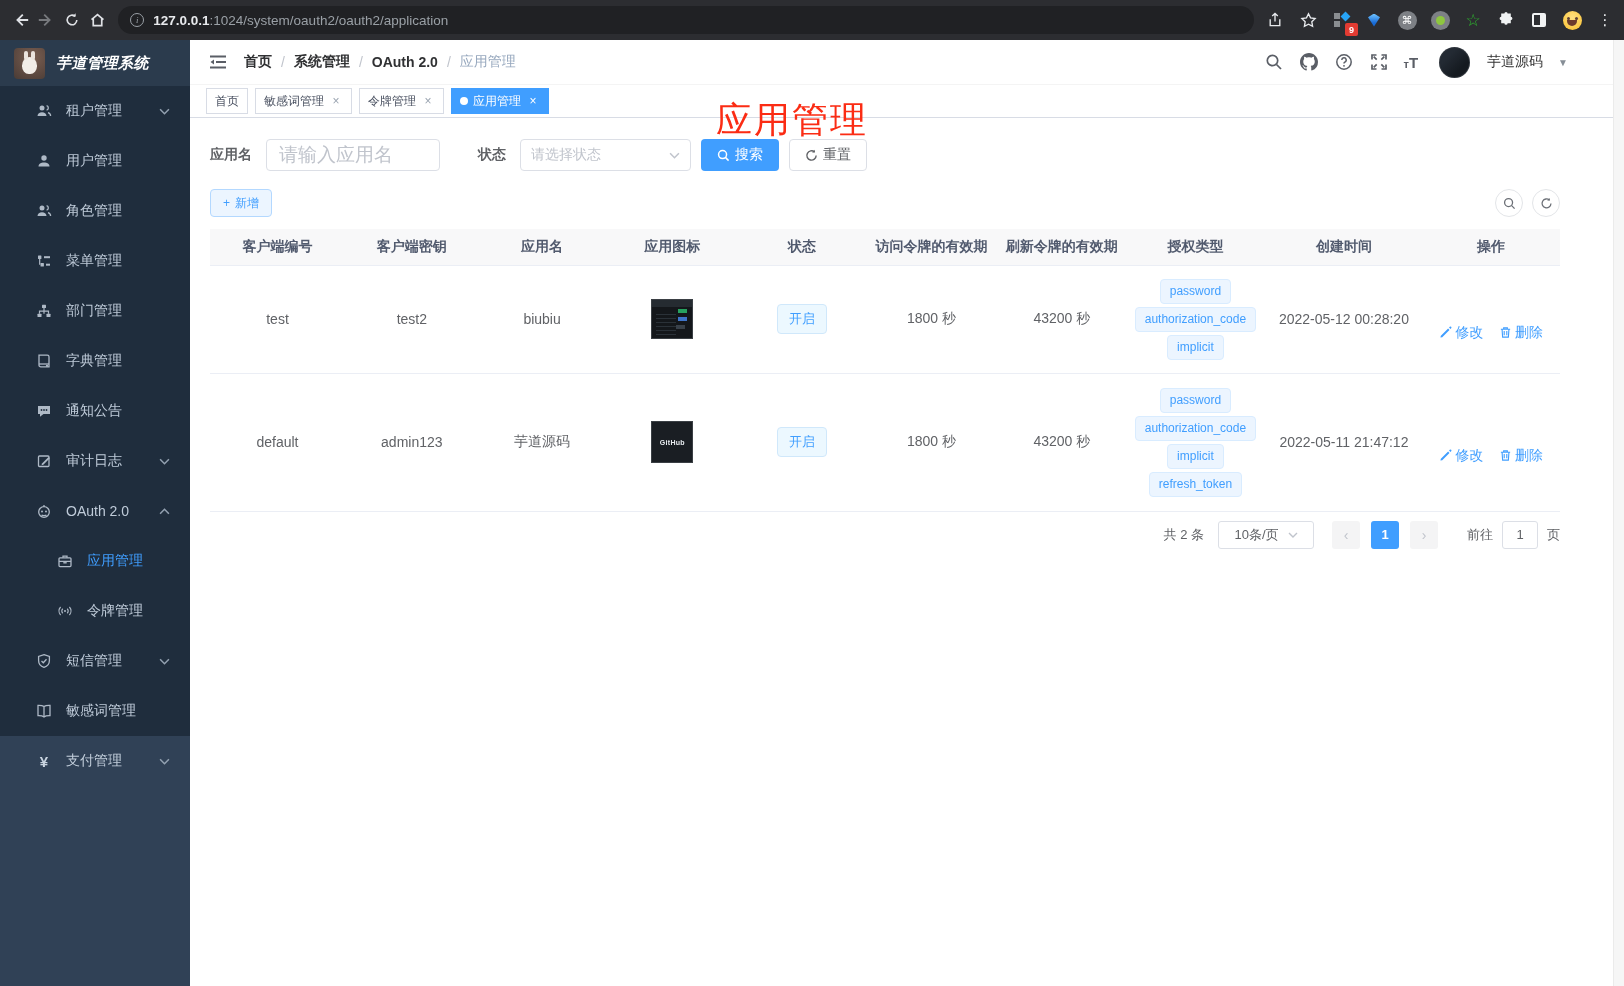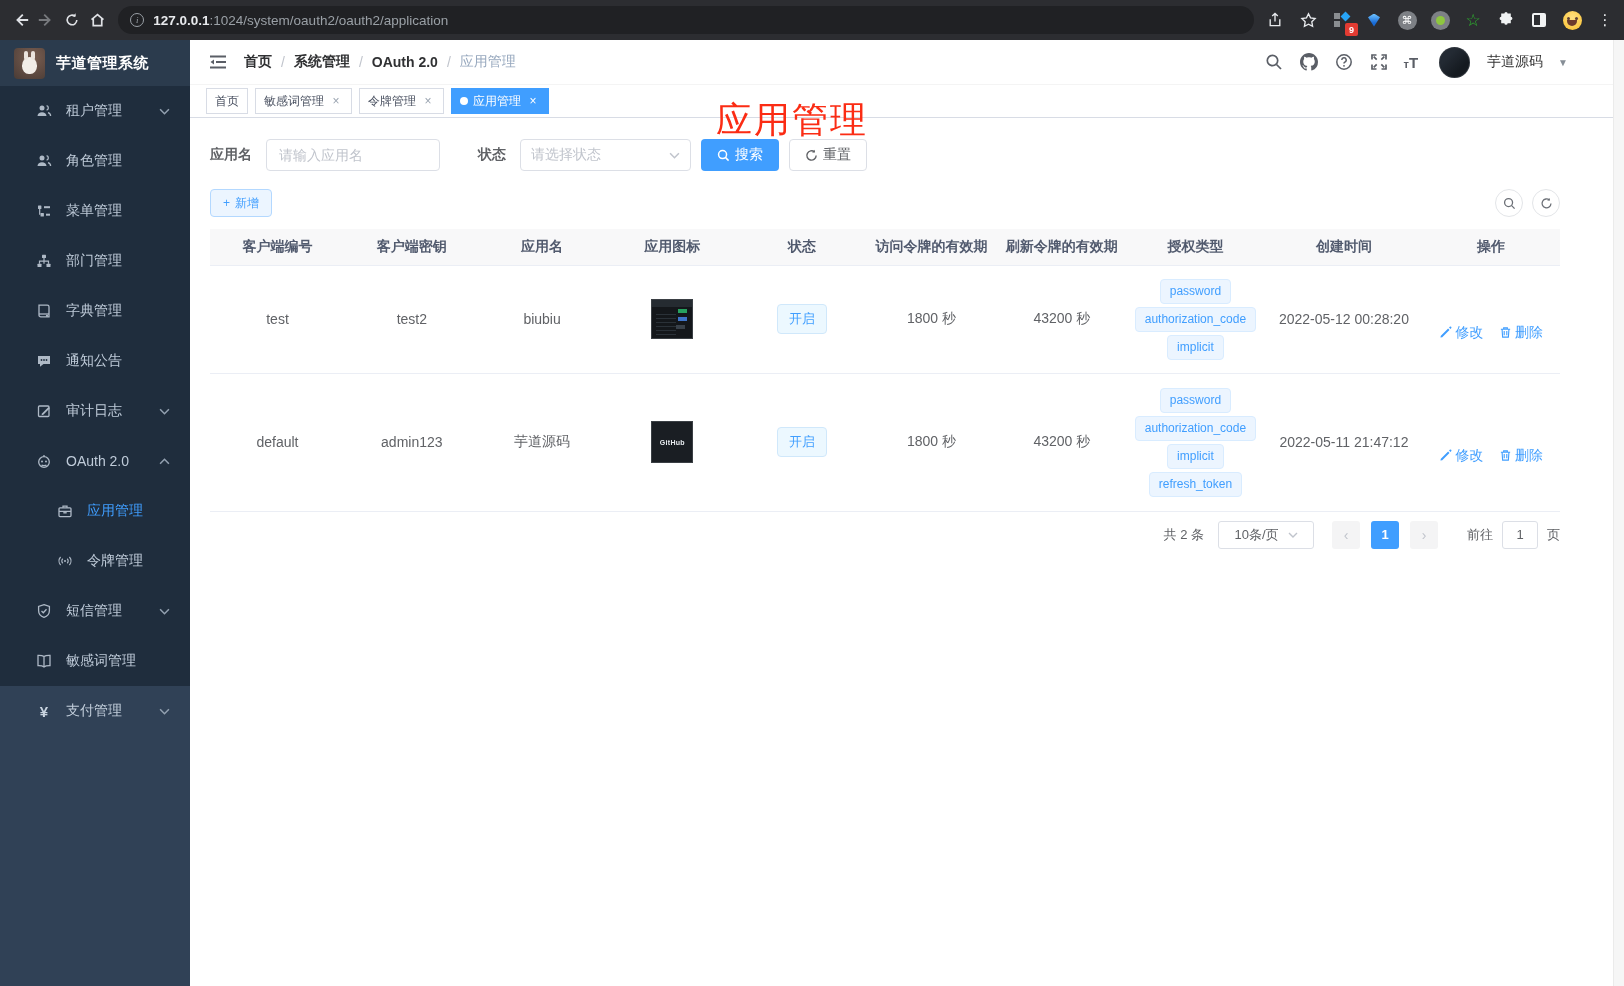--- a/index.html
+++ b/index.html
@@ -30,21 +30,21 @@
 .puzzle { color:#f1f3f4; }
 .sq-panel { width:14px; height:14px; border:2px solid #f1f3f4; border-radius:2px; border-right-width:6px; }
 .emoji { width:19px; height:19px; border-radius:50%; background:radial-gradient(circle at 50% 35%, #ffe082, #fbc02d); position:relative; }
 .emoji:before { content:""; position:absolute; left:4px; top:6px; width:3px; height:3px; border-radius:50%; background:#5d4037; box-shadow:8px 0 0 #5d4037; }
 .emoji:after { content:""; position:absolute; left:4.5px; top:9px; width:10px; height:6px; border-radius:0 0 10px 10px; background:#6d3b2c; }
 .dots3 { color:#e8eaed; font-size:15px; letter-spacing:0; }
 
 
 .app { flex:1; display:flex; min-height:0; }
 .sidebar { width:190px; background:#1f2d3d; display:flex; flex-direction:column; flex:0 0 190px; }
-.logo-row { height:46px; background:#2b3b4d; display:flex; align-items:center; padding:0 14px; gap:11px; flex:0 0 46px; }
+.logo-row { height:46px; background:#2b3b4d; display:flex; align-items:center; padding:0 14px; gap:11px; flex:0 0 46px;font-style:italic; }
 .logo-img { width:31px; height:31px; border-radius:4px; background:radial-gradient(circle at 60% 30%,#7a5f52,#4a3b35); position:relative; overflow:hidden; flex:0 0 31px; }
 .logo-img:before { content:""; position:absolute; left:8px; top:9px; width:15px; height:17px; background:#f2ede8; border-radius:50% 50% 45% 45%; }
 .logo-img:after { content:""; position:absolute; left:10px; top:3px; width:4px; height:9px; background:#ece4de; border-radius:3px; box-shadow:7px 0 0 #ece4de; }
 .logo-title { color:#fff; font-size:15px; font-weight:700; letter-spacing:.5px; white-space:nowrap; }
 .menu { flex:0 0 auto; }
 .menu-item { height:50px; display:flex; align-items:center; padding-left:36px; position:relative; color:#bfcbd9; font-size:14px; cursor:pointer; }
 .menu-item.sub { padding-left:57px; }
 .menu-item .mi { width:16px; height:16px; margin-right:14px; color:#aeb9c6; flex:0 0 16px; }
 .menu-item .mi svg { width:16px; height:16px; display:block; }
 .menu-item .mi.txt { font-size:15px; font-weight:700; display:flex; align-items:center; justify-content:center; color:#c9d4e0; }
@@ -80,21 +80,21 @@
 .tag-item.active { background:#409eff; border-color:#409eff; color:#fff; }
 .tag-item.active .dot { width:8px; height:8px; border-radius:50%; background:#fff; }
 .tag-item.active .close { color:#fff; }
 
 .annotation { position:absolute; left:526px; top:56px; font-size:36px; color:#fb2c14; font-weight:500; letter-spacing:2px; z-index:5; pointer-events:none; }
 
 .app-main { padding:21px 64px 0 20px; position:relative; }
 .filter-row { display:flex; align-items:center; margin-bottom:18px; }
 .f-label { font-size:14px; color:#606266; font-weight:600; margin-right:14px; }
 .f-label.second { margin-left:38px; }
-.f-input { width:174px; height:32px; border:1px solid #dcdfe6; border-radius:4px; padding:9px 12px; font-size:14px; color:#606266; outline:none; font-family:inherit; }
+.f-input { width:174px; height:32px; border:1px solid #dcdfe6; border-radius:4px; padding:9px 12px; font-size:19px; color:#606266; outline:none; font-family:inherit; }
 .f-input::placeholder { color:#c0c4cc; }
 .f-select { width:171px; height:32px; border:1px solid #dcdfe6; border-radius:4px; padding:0 10px; display:flex; align-items:center; justify-content:space-between; cursor:pointer; }
 .f-select .ph { font-size:14px; color:#c0c4cc; }
 .f-select svg { width:11px; height:11px; color:#c0c4cc; }
 .btn { height:32px; border-radius:4px; font-size:14px; display:inline-flex; align-items:center; justify-content:center; gap:5px; cursor:pointer; border:1px solid transparent; padding:0 15px; font-family:inherit; }
 .btn svg { width:13px; height:13px; }
 .btn-primary { background:#409eff; color:#fff; margin-left:10px; }
 .btn-plain { background:#fff; border-color:#dcdfe6; color:#606266; margin-left:10px; }
 .toolbar-row { display:flex; align-items:center; margin-bottom:12px; }
 .btn-add { height:28px; font-size:12px; background:#ecf5ff; border-color:#b3d8ff; color:#409eff; padding:0 12px; }
@@ -225,20 +225,29 @@
                 <path d="M1.5 13c0-2.3 2-3.7 4.5-3.7s4.5 1.4 4.5 3.7z"></path>
                 <path d="M10.6 7.2a2.4 2.4 0 0 0 0-4.6M12 9.6c1.6.5 2.6 1.8 2.6 3.4" fill="none" stroke="currentColor" stroke-width="1.3"></path>
               </svg>
             </span>
           <span class="mi-label">租户管理</span>
           <span class="menu-arrow">
               <svg viewBox="0 0 10 6" fill="none" stroke="currentColor" stroke-width="1.4">
                 <path d="M1 1l4 4 4-4"></path>
               </svg>
             </span>
+        </div>
+        <div class="menu-item">
+          <span class="mi">
+              <svg viewBox="0 0 16 16" fill="currentColor">
+                <circle cx="8" cy="5" r="2.7"></circle>
+                <path d="M2.5 13.5c0-2.6 2.5-4 5.5-4s5.5 1.4 5.5 4z"></path>
+              </svg>
+            </span>
+          <span class="mi-label">用户管理</span>
         </div>
         <div class="menu-item">
           <span class="mi">
               <svg viewBox="0 0 16 16" fill="currentColor">
                 <circle cx="6" cy="5" r="2.5"></circle>
                 <path d="M1.5 13c0-2.3 2-3.7 4.5-3.7s4.5 1.4 4.5 3.7z"></path>
                 <path d="M10.6 7.2a2.4 2.4 0 0 0 0-4.6M12 9.6c1.6.5 2.6 1.8 2.6 3.4" fill="none" stroke="currentColor" stroke-width="1.3"></path>
               </svg>
             </span>
           <span class="mi-label">角色管理</span>

